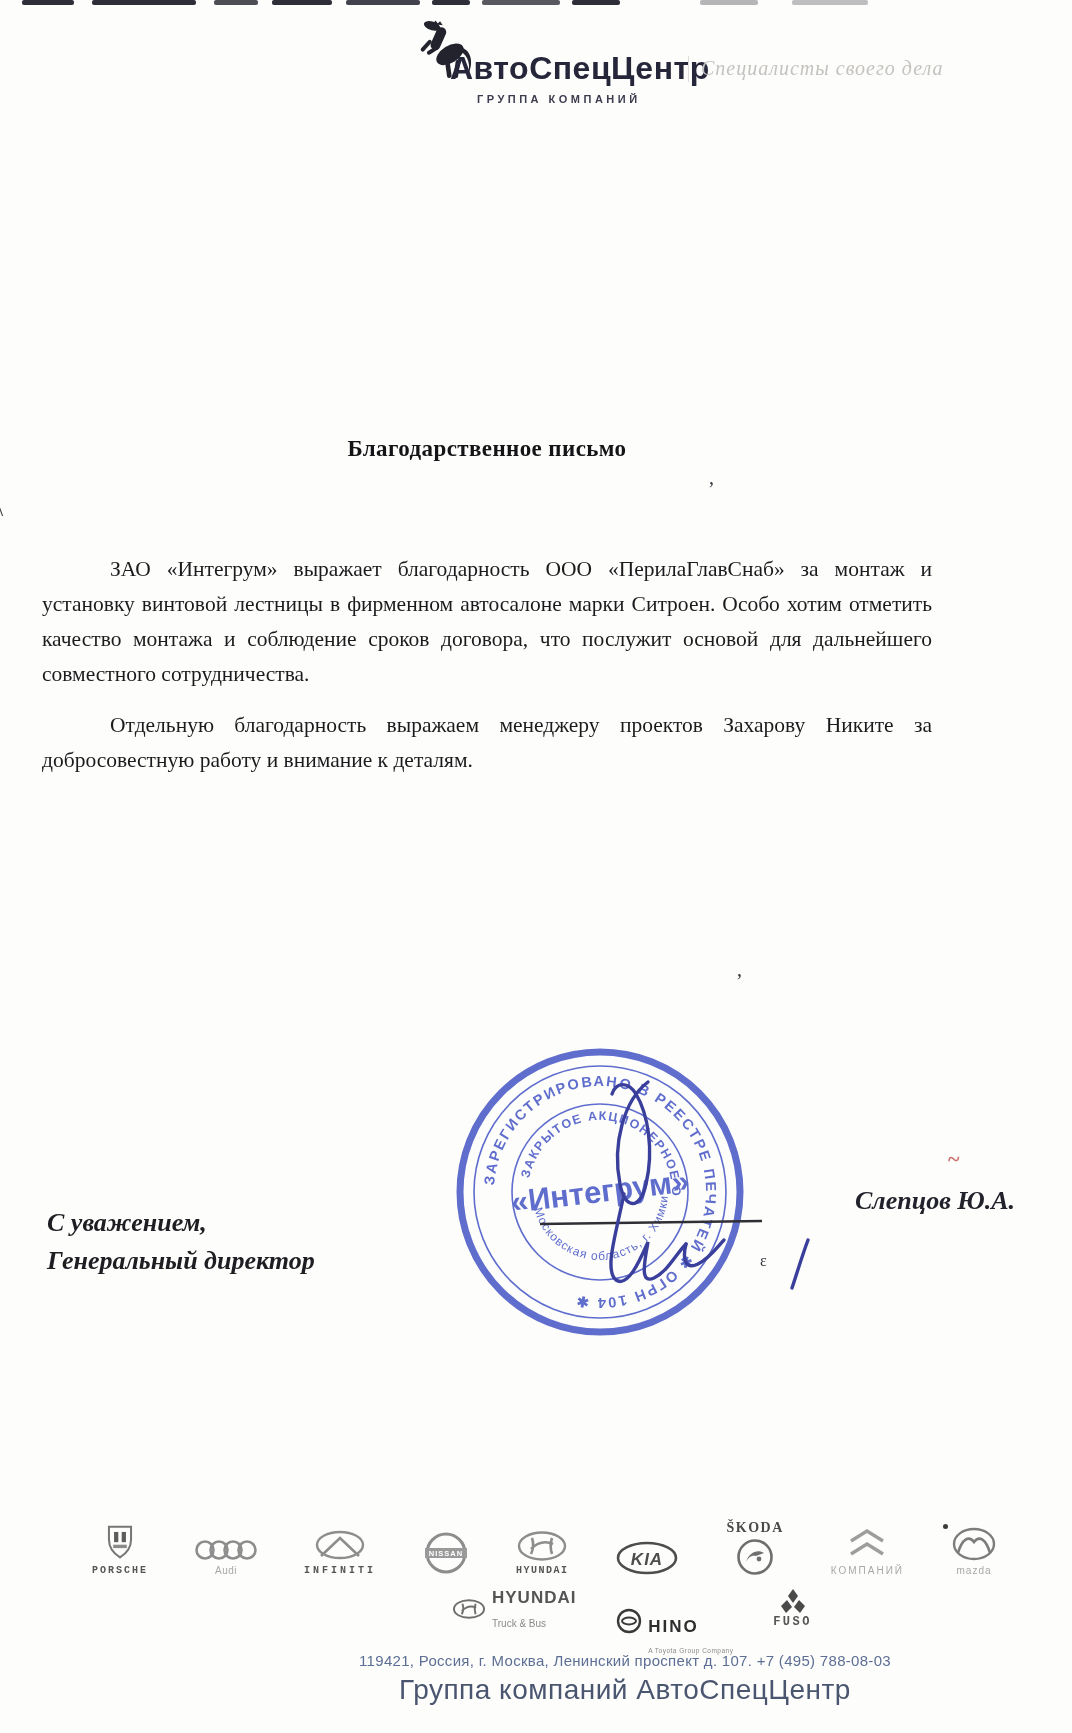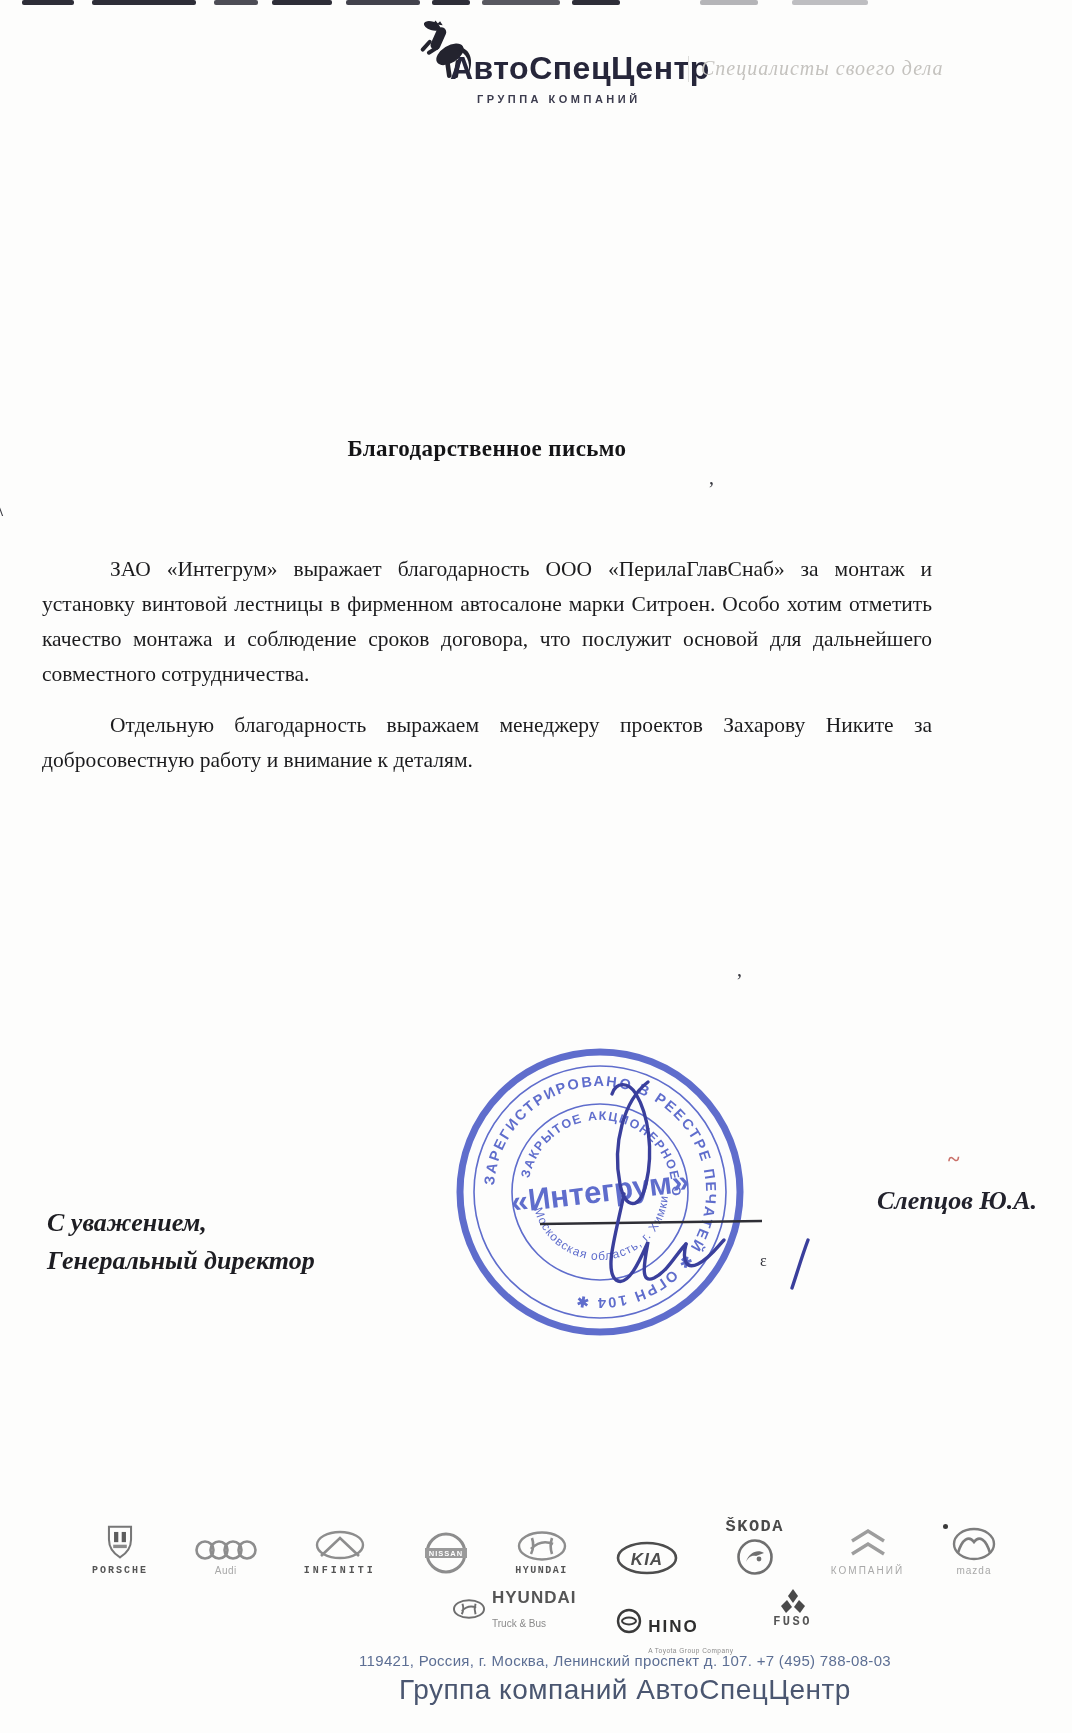--- a/index.html
+++ b/index.html
@@ -45,42 +45,42 @@
     margin:0 0 16px 0;
     font-size:21.5px;line-height:35px;
     text-align:justify;text-indent:68px;color:#1b1b1d;
   }
   
   .closing{
     position:absolute;left:47px;top:1160px;
     font-size:26px;font-weight:700;font-style:italic;line-height:38px;color:#1d1d22;margin-top:44px;
   }
   .signer-name{
-    position:absolute;left:877px;top:1186px;
+    position:absolute;left:855px;top:1186px;
     font-size:26px;font-weight:700;font-style:italic;color:#22222c;
   }
   .stamp{position:absolute;left:450px;top:1042px;width:300px;height:300px;opacity:.82;}
   .autograph{position:absolute;left:530px;top:1072px;width:350px;height:250px;}
   
   .brands-row1{
     position:absolute;left:92px;top:1516px;width:905px;
     display:flex;justify-content:space-between;align-items:flex-end;
   }
   .brands-row2{
     position:absolute;left:452px;top:1588px;width:360px;
     display:flex;justify-content:space-between;align-items:flex-start;
   }
   .brand{display:flex;flex-direction:column;align-items:center;font-family:"Liberation Sans",sans-serif;}
   .brand .iconbox{height:46px;display:flex;align-items:flex-end;justify-content:flex-start;}
   .blabel{font-size:10px;letter-spacing:2px;color:#8c8c8c;margin-top:3px;text-align:center;white-space:nowrap;}
   .blabel.strong{color:#555;font-weight:700;font-family:Liberation Mono, monospace;}
   .blabel.light{color:#a8a8a8;}
   .bsub{font-size:10px;color:#8a8a8a;margin-top:10px;font-family:"Liberation Sans",sans-serif;}
   .bsub.tiny{font-size:6.5px;letter-spacing:.5px;}
-  .skoda-top{font-size:17px;font-weight:700;letter-spacing:1.5px;color:#4a4a4a;margin-bottom:2px;font-family:Liberation Mono, monospace;}
+  .skoda-top{font-size:14px;font-weight:700;letter-spacing:1.5px;color:#4a4a4a;margin-bottom:2px;font-family:Liberation Serif, serif;}
   .row2label{font-size:17px;font-weight:700;color:#555;letter-spacing:1px;font-family:"Liberation Sans",sans-serif;}
   .row2label.dark{color:#2e2e2e;letter-spacing:2px;margin-top:29px;}
   .hrow2{display:flex;align-items:center;gap:6px;}
   .footer-address{
     position:absolute;left:160px;top:1652px;width:930px;
     text-align:center;
     font-family:"Liberation Sans",sans-serif;
     font-size:15px;color:#5d6f94;letter-spacing:.3px;
   }
   .footer-group{

